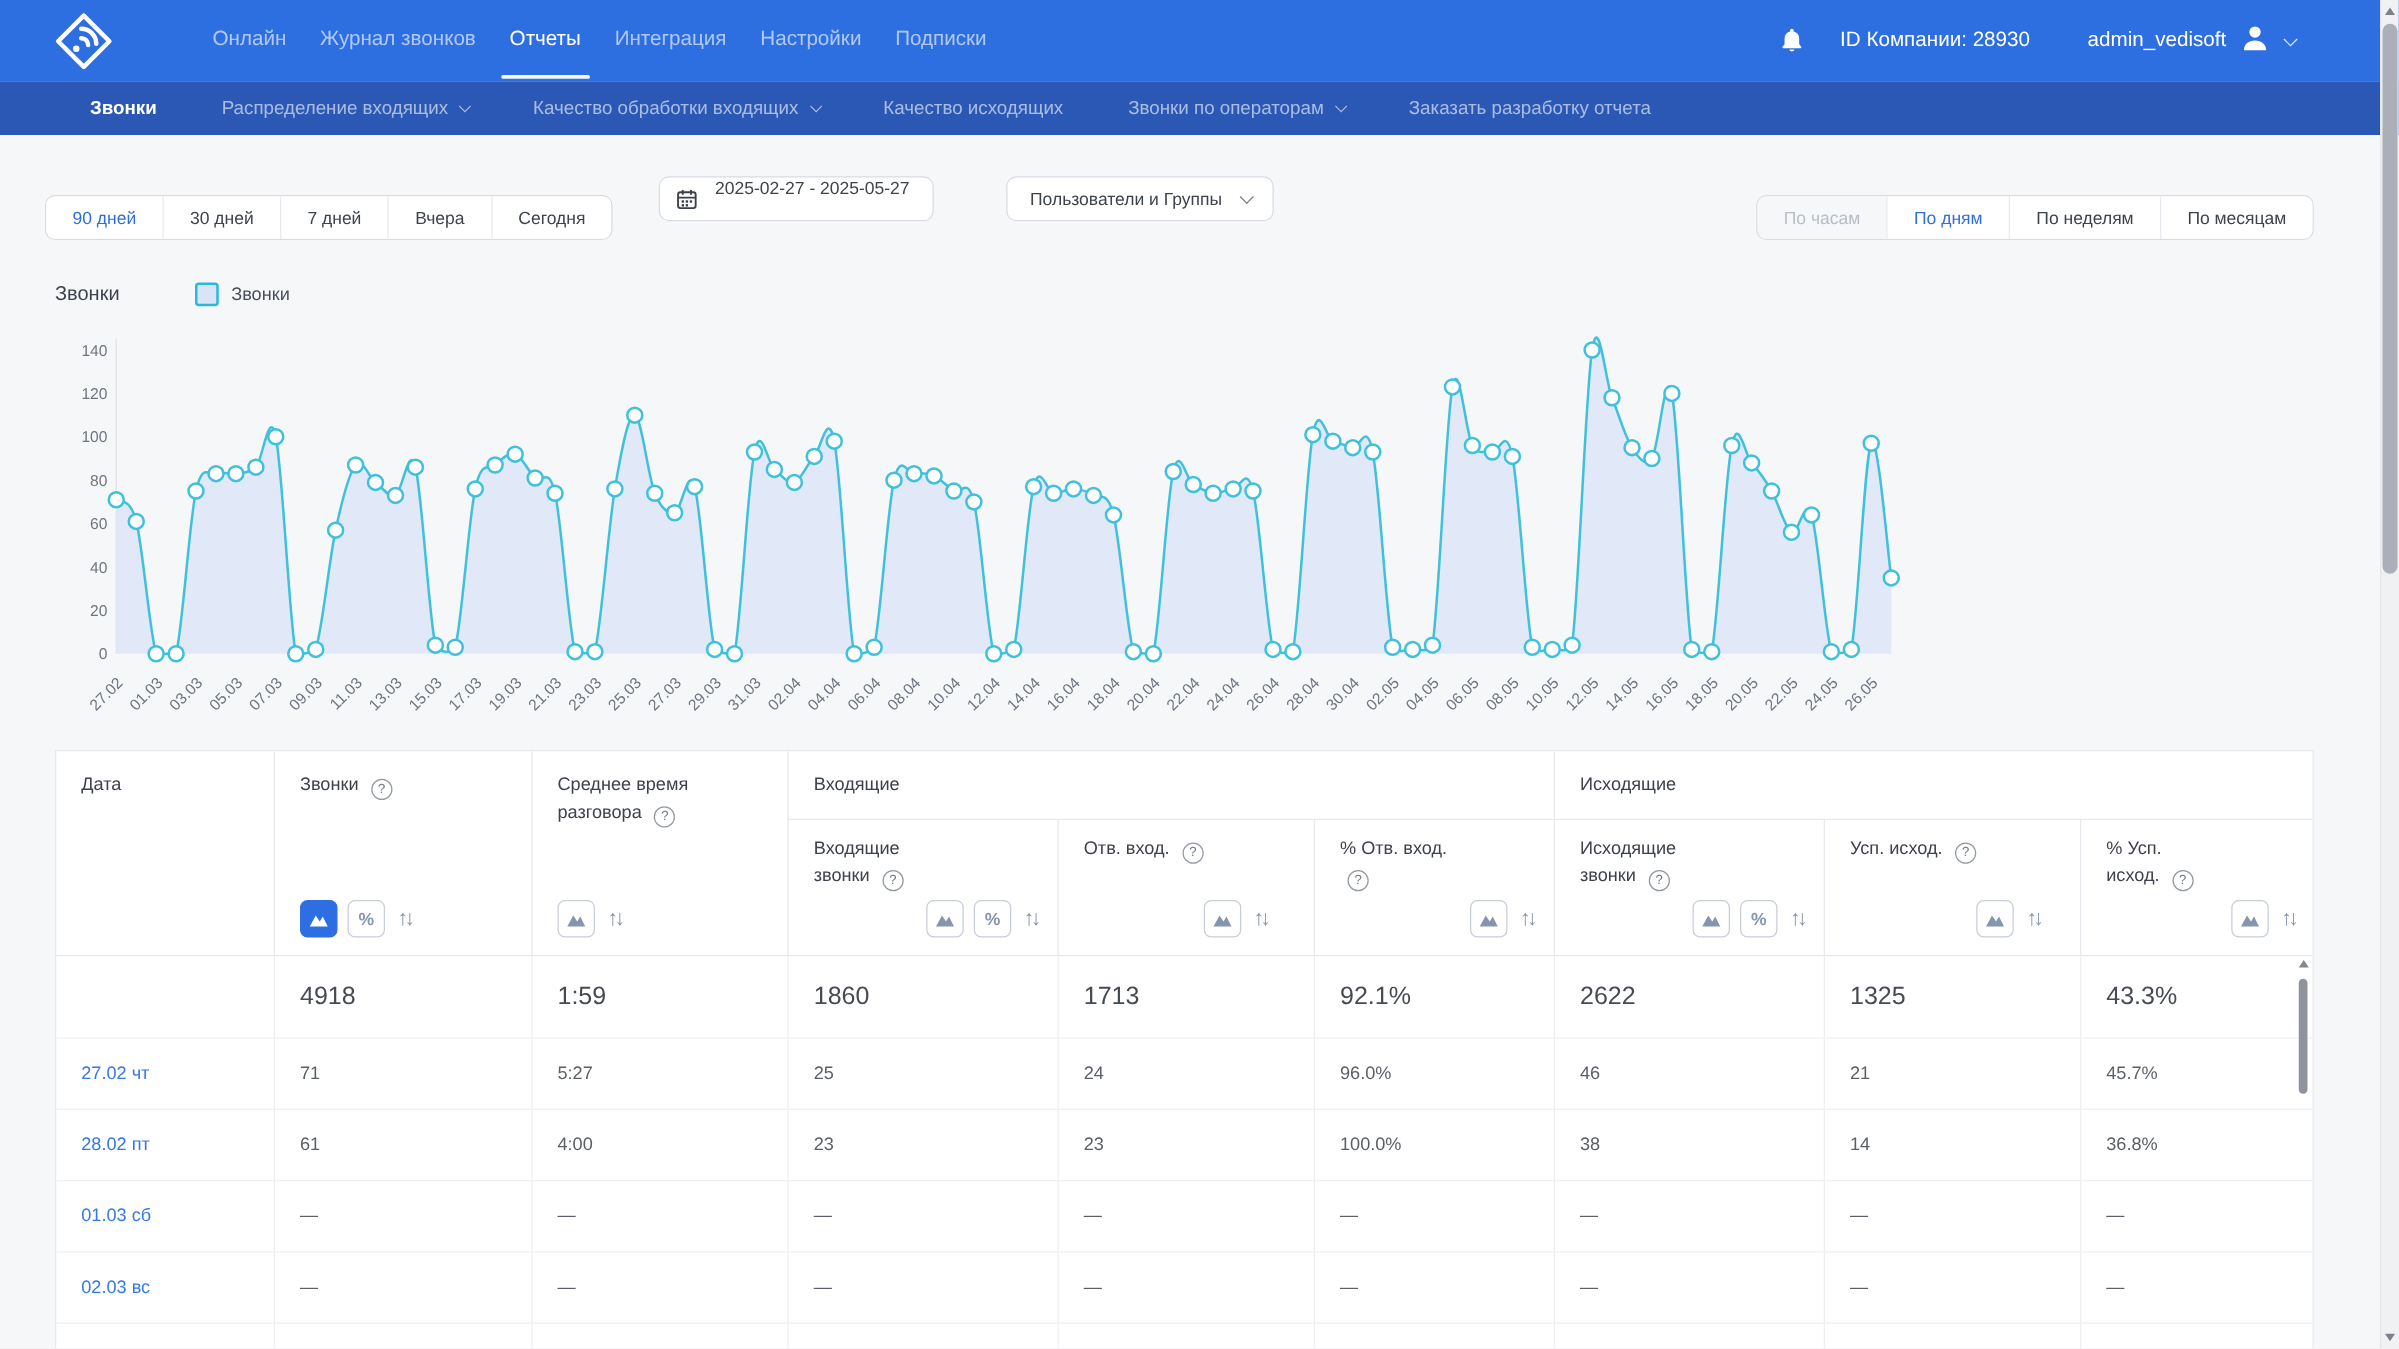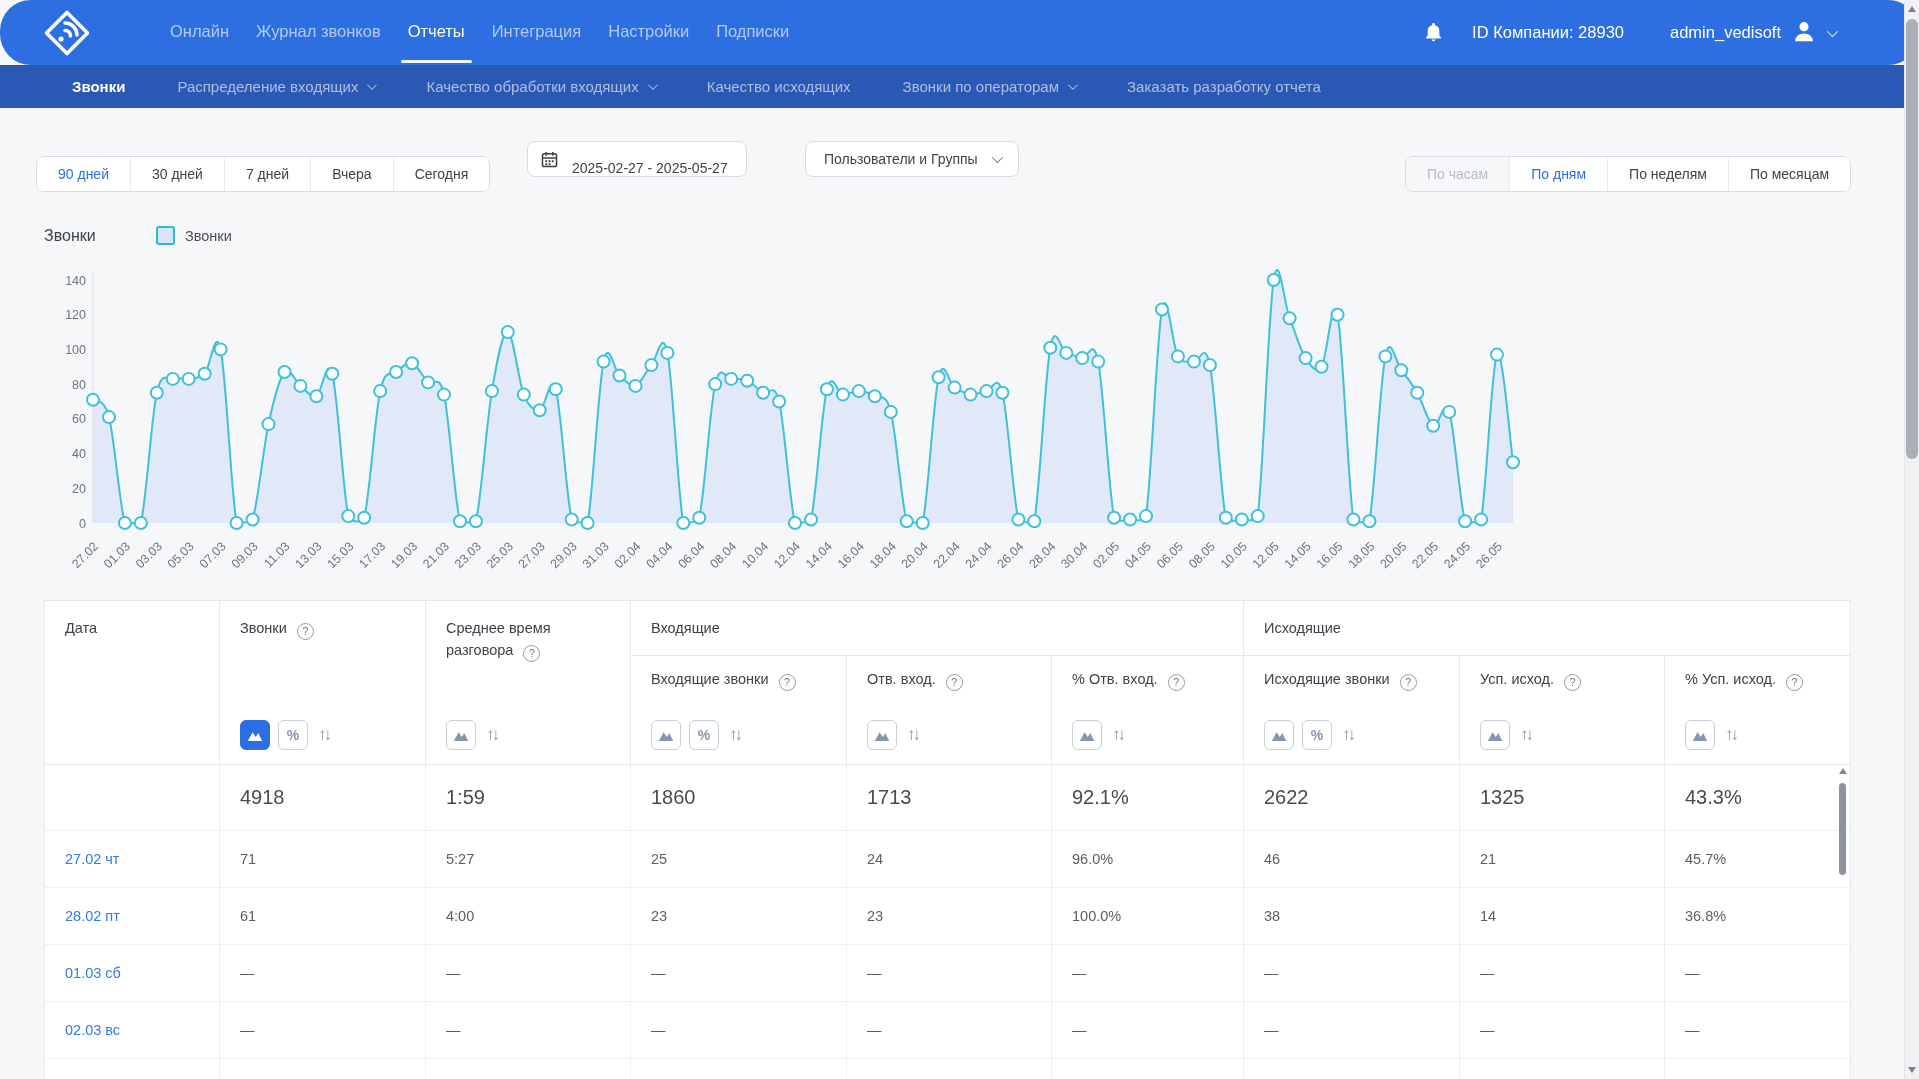--- a/index.html
+++ b/index.html
@@ -1,20 +1,20 @@
 <!DOCTYPE html>
 <html><head>
 <meta charset="utf-8">
 <style>
   html,body{margin:0;padding:0;background:#e9eaec;}
   body{font-family:"Liberation Sans","DejaVu Sans",sans-serif;-webkit-font-smoothing:antialiased;}
   .screen{position:relative;width:1919px;height:1079px;overflow:hidden;background:#f6f7f9;}
 
   
-  .topnav{position:absolute;left:0;top:0;width:100%;height:65px;background:#2d6ee1;display:flex;align-items:center;border-radius:31px;}
+  .topnav{position:absolute;left:0;top:0;width:100%;height:65px;background:#2d6ee1;display:flex;align-items:center;}
   .logo{margin-left:42px;width:50px;height:50px;display:flex;align-items:center;justify-content:center;cursor:pointer;}
   .mainmenu{display:flex;gap:27px;margin-left:78px;height:65px;}
   .mitem{color:rgba(255,255,255,.62);font-size:16.5px;line-height:63px;height:65px;position:relative;cursor:pointer;white-space:nowrap;}
   .mitem.active{color:#fff;}
   .mitem.active::after{content:"";position:absolute;left:-7px;right:-7px;bottom:2px;height:3px;background:rgba(255,255,255,.95);border-radius:2px;}
   .topright{margin-left:auto;display:flex;align-items:center;margin-right:84px;}
   .bell{width:24px;height:24px;margin-right:26px;cursor:pointer;display:flex;align-items:center;}
   .companyid{color:#fff;font-size:16.5px;margin-right:46px;white-space:nowrap;}
   .usermenu{display:flex;align-items:center;gap:10px;cursor:pointer;color:#fff;font-size:16.5px;white-space:nowrap;}
   .chev{display:inline-block;width:7px;height:7px;border-right:1.8px solid currentColor;border-bottom:1.8px solid currentColor;transform:rotate(45deg) translateY(-2px);}
@@ -28,36 +28,36 @@
   .sitem.active{color:#fff;font-weight:600;}
 
   
   .seg{position:absolute;top:156px;height:36px;background:#fff;border:1px solid #d8dce2;border-radius:8px;display:flex;align-items:stretch;overflow:hidden;box-sizing:border-box;}
   .sbtn{padding:0 21px;font-size:14px;color:#3d434b;display:flex;align-items:center;border-left:1px solid #e7eaee;background:#fff;cursor:pointer;white-space:nowrap;}
   .sbtn:first-child{border-left:none;}
   .sbtn.sel{color:#2d6fe3;}
   .sbtn.dis{color:#b7bdc6;background:#f6f7f9;cursor:default;}
   #seg-ranges{left:36px;}
   #seg-gran{left:1405px;}
-  .datectl{position:absolute;left:527px;top:141px;height:36px;background:#fff;border:1px solid #d8dce2;border-radius:8px;display:flex;align-items:flex-end;cursor:pointer;box-sizing:border-box;}
+  .datectl{position:absolute;left:527px;top:141px;height:36px;background:#fff;border:1px solid #d8dce2;border-radius:8px;display:flex;align-items:flex-start;cursor:pointer;box-sizing:border-box;}
   .calbtn{width:42px;height:100%;display:flex;align-items:center;justify-content:center;}
   .dateval{padding:0 18px 0 2px;font-size:14px;color:#3d434b;white-space:nowrap;}
   .usersbtn{position:absolute;left:805px;top:141px;height:36px;background:#fff;border:1px solid #d8dce2;border-radius:8px;display:flex;align-items:center;gap:14px;padding:0 18px;font-size:14px;color:#3d434b;cursor:pointer;box-sizing:border-box;font-family:inherit;}
 
   
   .chart-title{position:absolute;left:44px;top:227px;font-size:16px;color:#3e434b;}
   .legend{position:absolute;left:156px;top:226px;display:flex;gap:10px;align-items:center;font-size:14.5px;color:#4a4f57;cursor:pointer;}
   .legend-box{width:15px;height:15px;border:2px solid #2db8d8;background:#dbe3f7;border-radius:3px;}
   #chart{position:absolute;left:0;top:253px;width:1570px;height:345px;}
 
   
   .table{position:absolute;left:44px;top:600px;width:1807px;bottom:0;background:#fff;border:1px solid #e7e9ee;border-bottom:none;box-sizing:border-box;overflow:hidden;}
   .thead{display:grid;grid-template-rows:55px 108px;border-bottom:1px solid #e7e9ee;}
   .hcell{grid-row:1/3;display:flex;flex-direction:column;padding:16px 12px 14px 20px;box-sizing:border-box;}
-  .hsub{grid-row:2;display:flex;flex-direction:column;padding:12px 12px 14px 20px;border-left:1px solid #e7e9ee;box-sizing:border-box;}
+  .hsub{grid-row:2;display:flex;flex-direction:row;padding:12px 12px 14px 20px;border-left:1px solid #e7e9ee;box-sizing:border-box;}
   .hgroup{grid-row:1;display:flex;align-items:center;padding-left:20px;font-size:14.5px;color:#3d424a;border-left:1px solid #e7e9ee;border-bottom:1px solid #e7e9ee;box-sizing:border-box;}
   .hlabel{font-size:14.5px;color:#3d424a;line-height:1.55;}
   .help{display:inline-flex;align-items:center;justify-content:center;width:15px;height:15px;border:1px solid #949aa4;border-radius:50%;font-size:10.5px;color:#6f757e;margin-left:6px;vertical-align:-2px;cursor:pointer;}
   .icons{margin-top:auto;display:flex;align-items:center;gap:8px;}
   .iconbtn{width:30px;height:30px;border:1px solid #c7cdd9;border-radius:6px;display:flex;align-items:center;justify-content:center;background:#fff;color:#8695af;cursor:pointer;box-sizing:border-box;}
   .iconbtn.active{background:#2d6fe3;border-color:#2d6fe3;color:#fff;}
   .icon-pct{font-size:14px;font-weight:700;}
   .sort{font-size:17px;color:#8695af;letter-spacing:-3px;margin-left:2px;cursor:pointer;padding-right:4px;}
   .trow{display:grid;}
   .trow + .trow{border-top:1px solid #eef0f3;}

